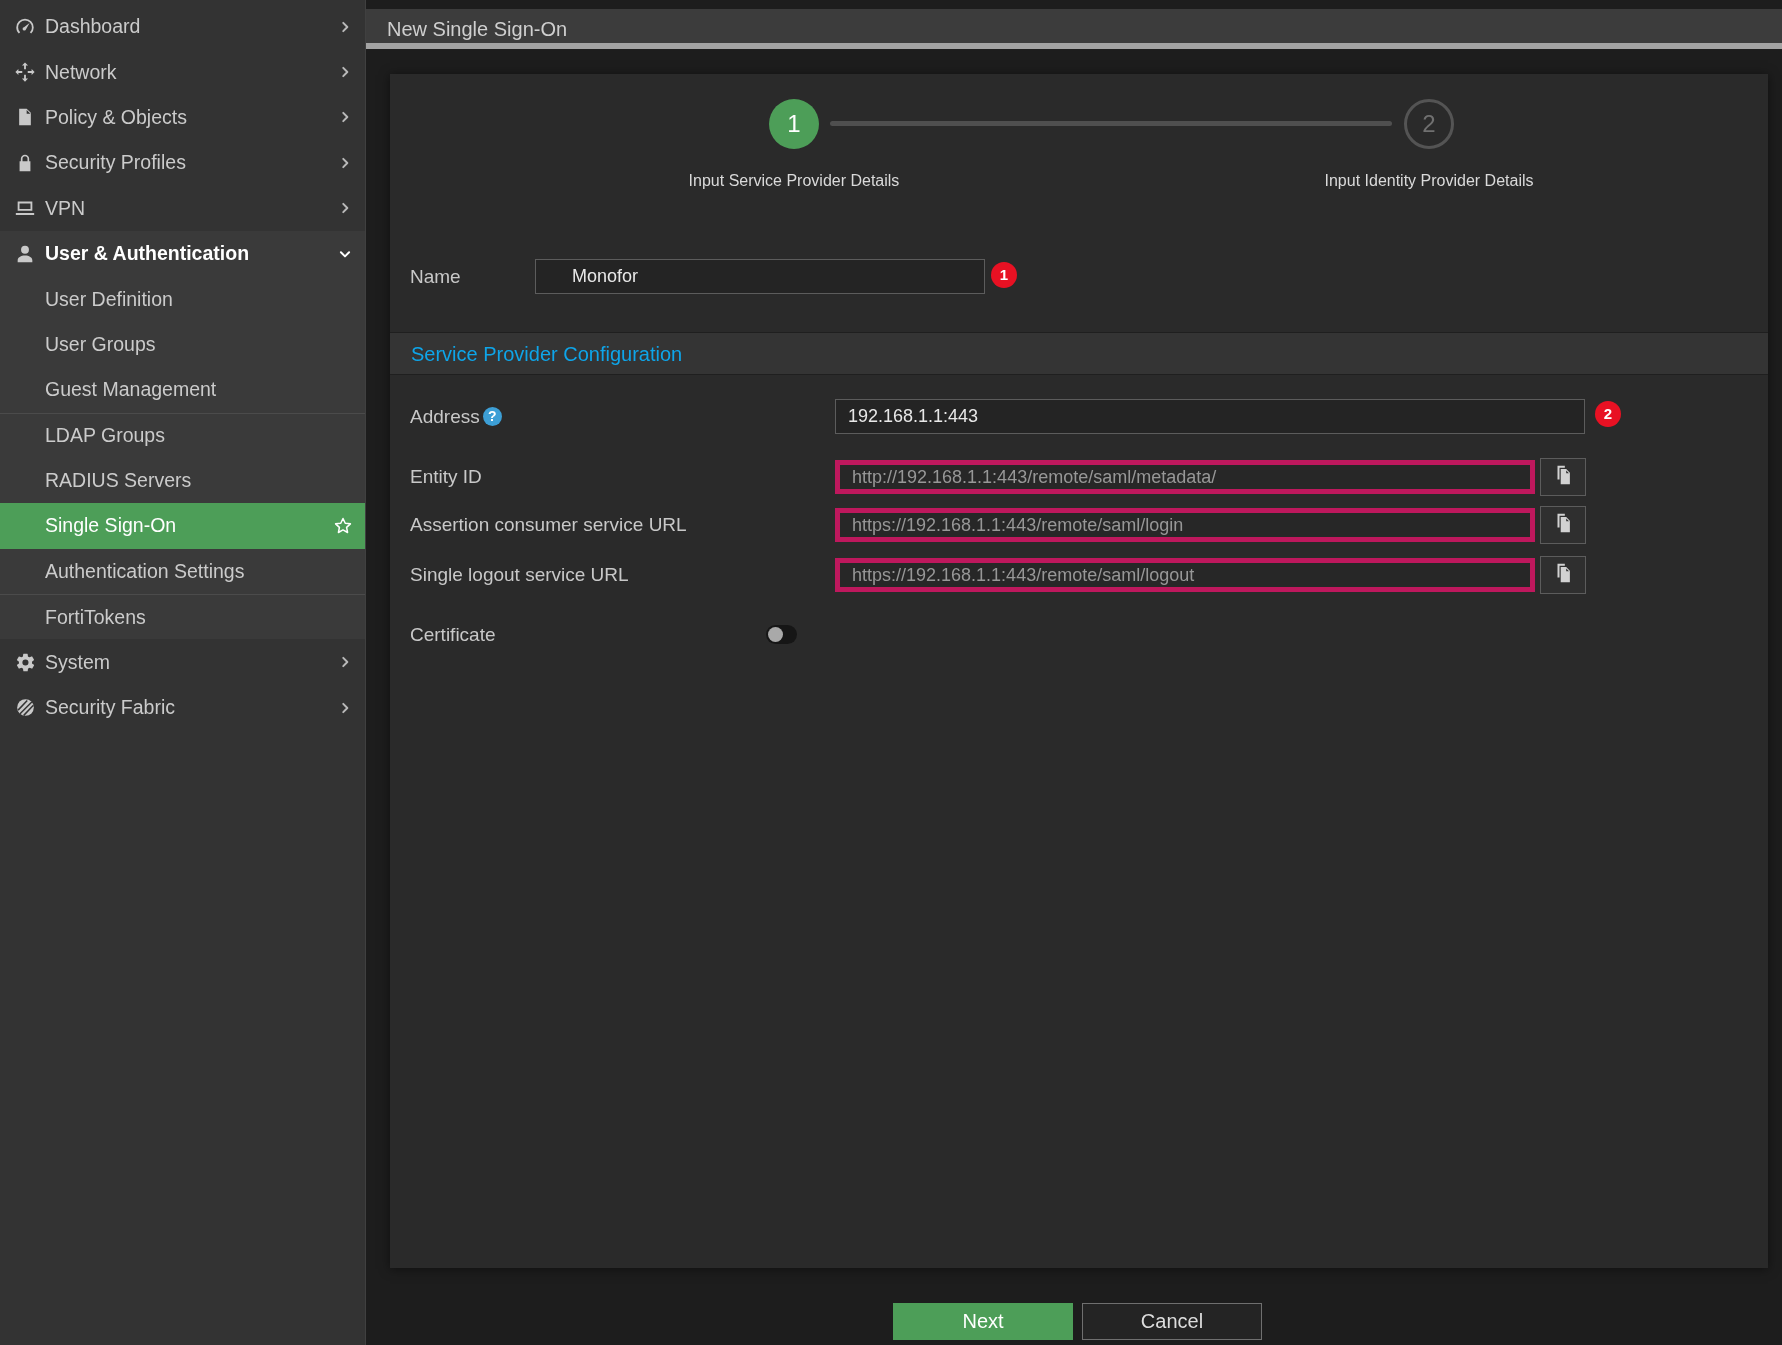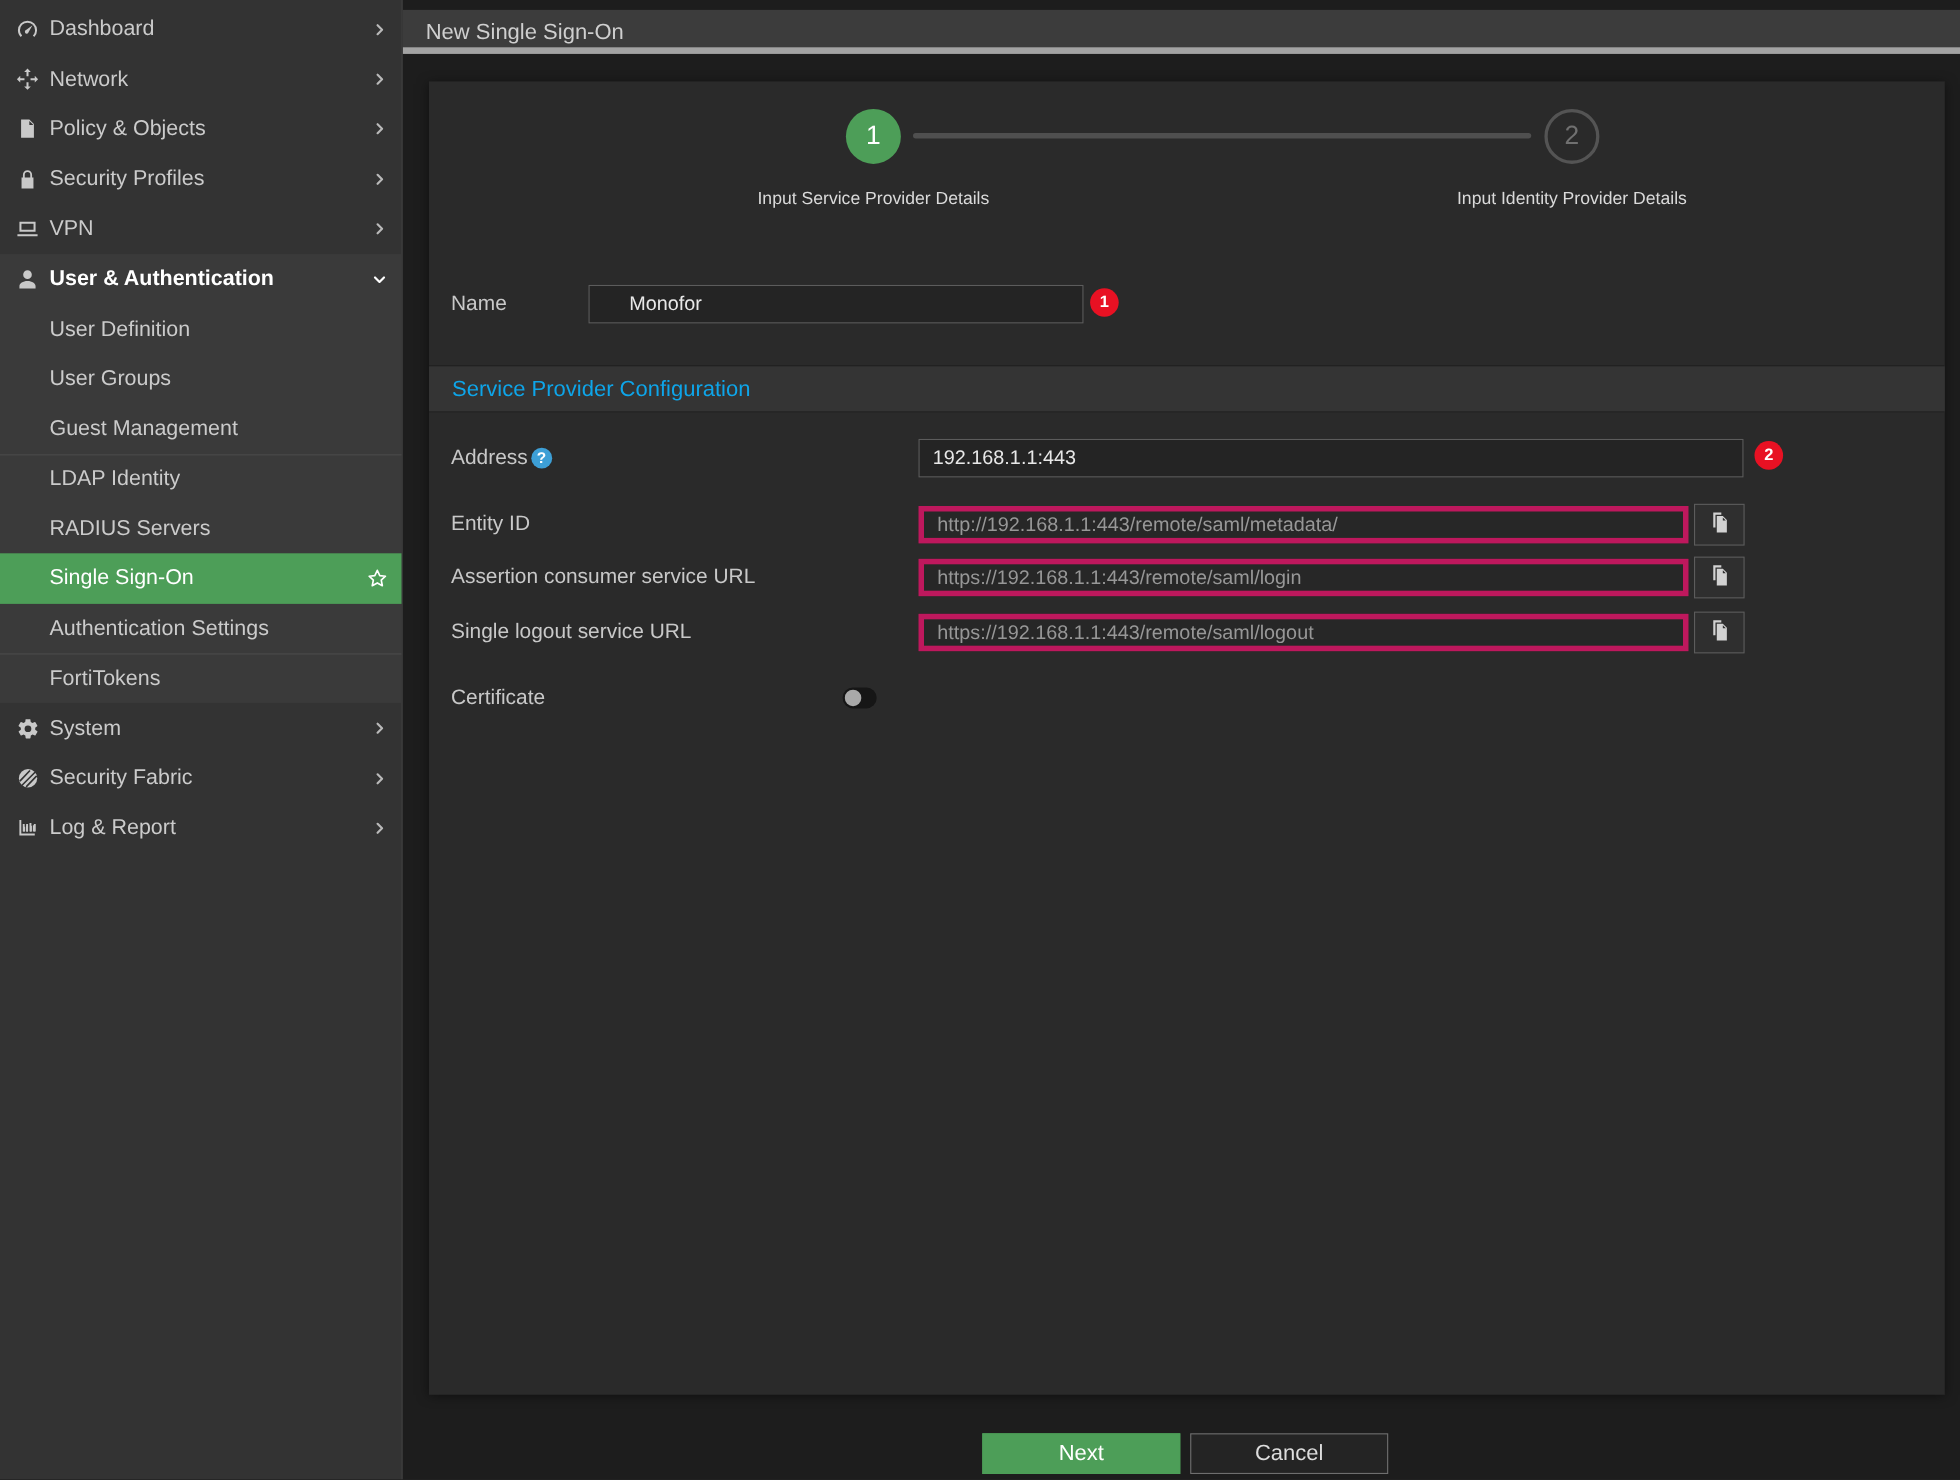--- a/index.html
+++ b/index.html
@@ -214,21 +214,21 @@
     <div class="nav-item nav-sub">
       <span class="nav-label">User Definition</span>
     </div>
     <div class="nav-item nav-sub">
       <span class="nav-label">User Groups</span>
     </div>
     <div class="nav-item nav-sub">
       <span class="nav-label">Guest Management</span>
     </div>
     <div class="nav-item nav-sub nav-divider-top">
-      <span class="nav-label">LDAP Identity</span>
+      <span class="nav-label">LDAP Groups</span>
     </div>
     <div class="nav-item nav-sub">
       <span class="nav-label">RADIUS Servers</span>
     </div>
     <div class="nav-item nav-sub active">
       <span class="nav-label">Single Sign-On</span>
       <span class="nav-star">
         <svg width="20" height="20" viewBox="0 0 24 24" fill="none" stroke="#ffffff" stroke-width="1.8" stroke-linejoin="round">
             <path d="M12 3l2.7 5.7 6.2.7-4.6 4.3 1.2 6.1-5.5-3.1-5.5 3.1 1.2-6.1L3.1 9.4l6.2-.7L12 3z"></path>
           </svg>
@@ -264,34 +264,20 @@
         </svg>
     </span>
     <span class="nav-label">Security Fabric</span>
     <span class="nav-chevron">
       <svg width="14" height="14" viewBox="0 0 24 24" fill="none" stroke="#b9b9b9" stroke-width="3.4" stroke-linecap="round" stroke-linejoin="round">
           <path d="M9 5l7 7-7 7"></path>
         </svg>
     </span>
   </div>
 
-  <div class="nav-item">
-    <span class="nav-icon">
-      <svg width="21" height="21" viewBox="0 0 24 24">
-          <path d="M3 4h2v14h14v2H3V4zm4.5 12H7v-5h2v5h-1.5zm3.5 0h-1v-8h2v8h-1zm4 0h-1v-6h2v6h-1zm4 0h-1V8h2v8h-1z"></path>
-          <path d="M6.5 8h2v8h-2zM10 10h2v6h-2zM13.5 7h2v9h-2zM17 9.5h2V16h-2z"></path>
-        </svg>
-    </span>
-    <span class="nav-label">Log &amp; Report</span>
-    <span class="nav-chevron">
-      <svg width="14" height="14" viewBox="0 0 24 24" fill="none" stroke="#b9b9b9" stroke-width="3.4" stroke-linecap="round" stroke-linejoin="round">
-          <path d="M9 5l7 7-7 7"></path>
-        </svg>
-    </span>
-  </div>
 
 </aside>
 
 <div class="main">
 
   <div class="titlebar">New Single Sign-On</div>
 
   <div class="card">
 
     <div class="step-circle-1">1</div>

